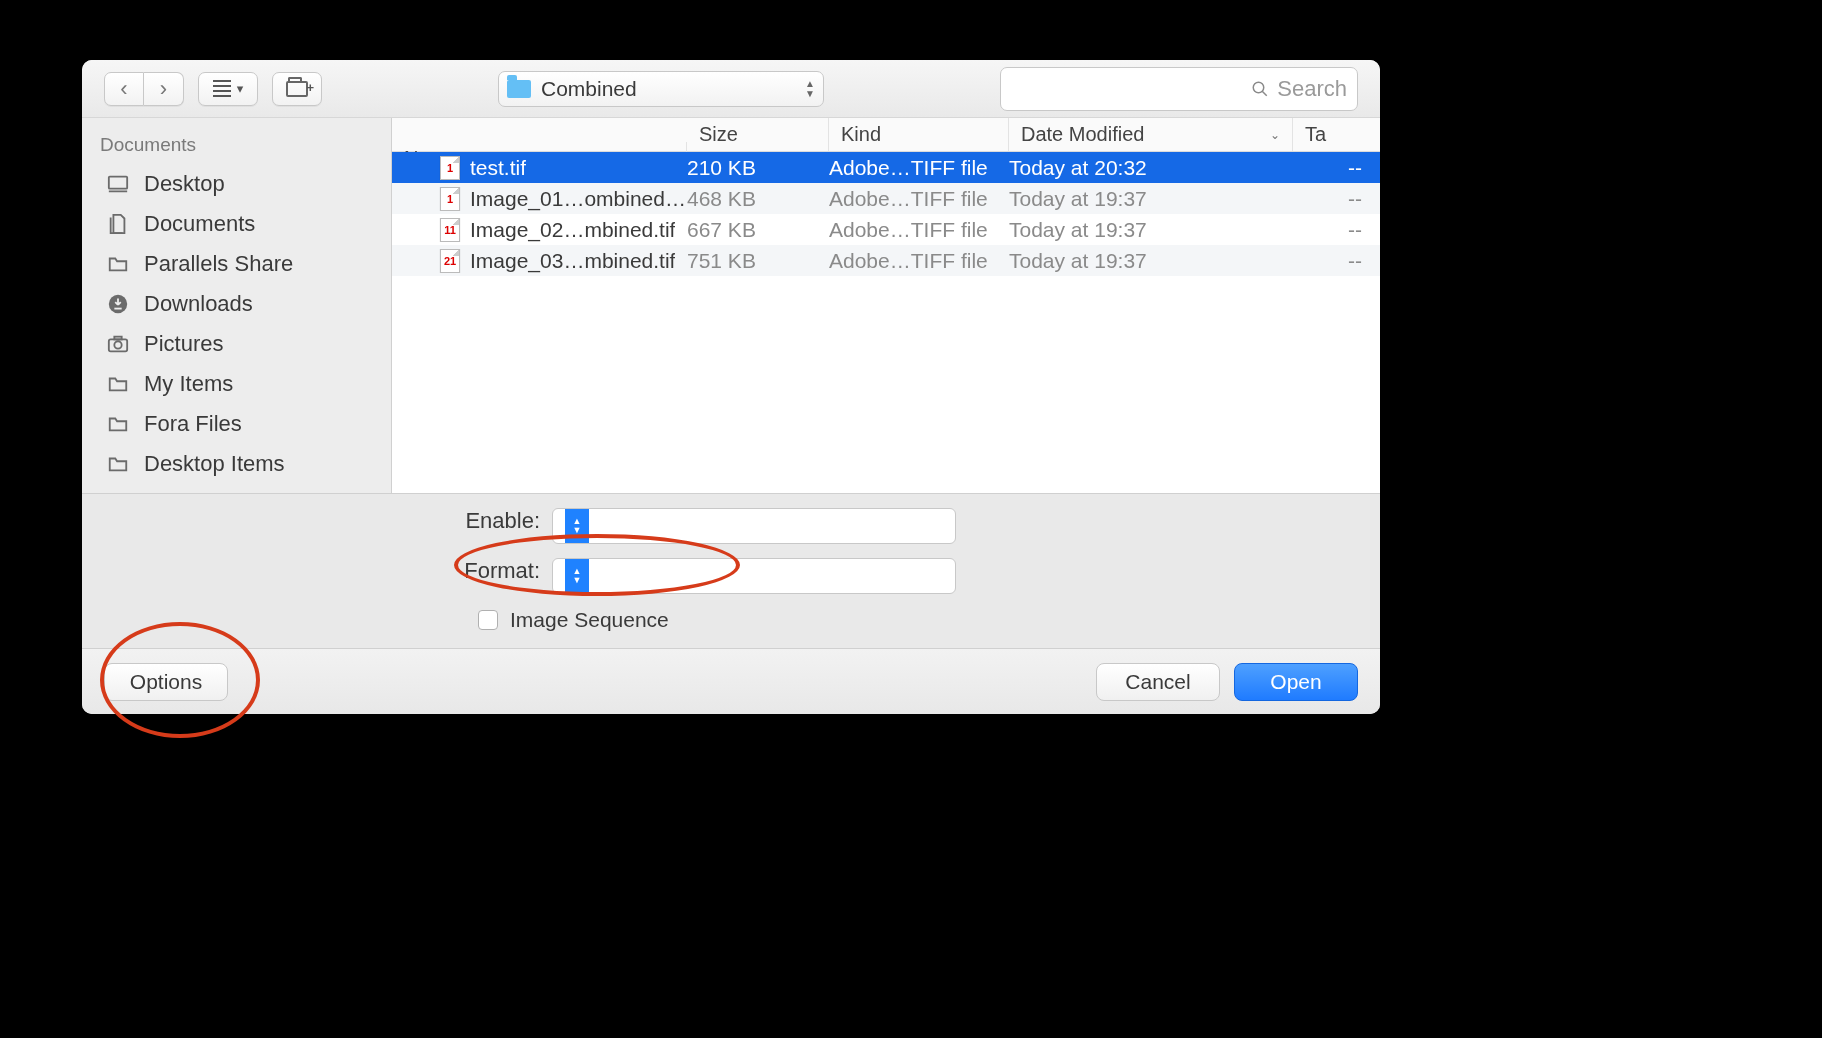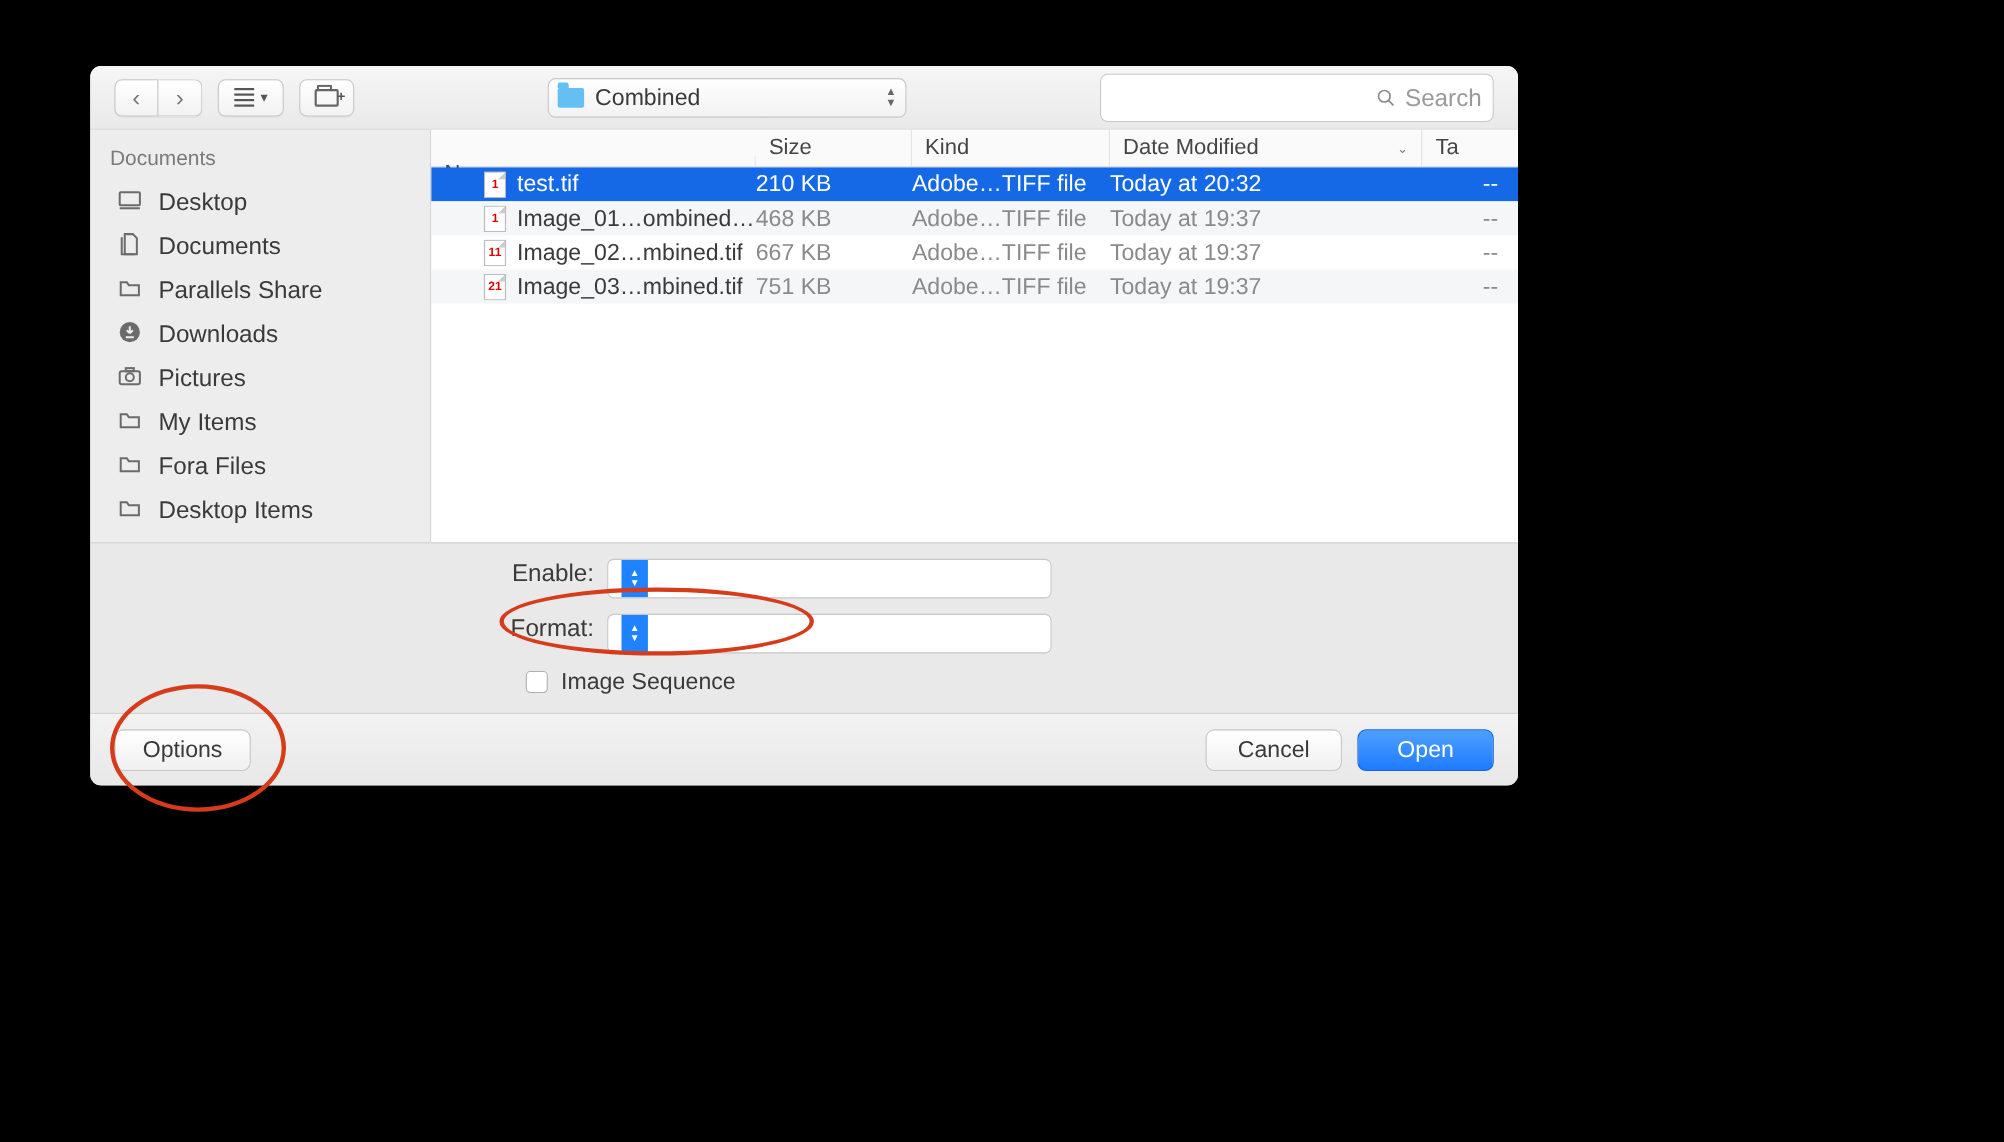--- a/index.html
+++ b/index.html
@@ -94,21 +94,21 @@
     width: 310px;
     background:#ededed;
     border-right:1px solid #d0d0d0;
     padding: 12px 0 0 0;
     overflow:hidden;
   }
   .sb-header {
     font-size: 19px; color:#7a7a7a; padding: 4px 18px 8px;
   }
   .sb-item {
-    display:flex; align-items:flex-start; gap:12px;
+    display:flex; align-items:center; gap:12px;
     padding: 7px 18px 7px 22px;
     font-size: 22px; color:#3a3a3a;
     white-space:nowrap;
   }
   .sb-icon { width:28px; height:22px; display:flex; align-items:center; justify-content:center; color:#6b6b6b; }
   .sb-icon svg { width:100%; height:100%; }
 
   .listing { flex:1; display:flex; flex-direction:column; background:#fff; min-width:0; }
   .columns {
     display:flex; height:34px; border-bottom:1px solid #dcdcdc; align-items:center;

